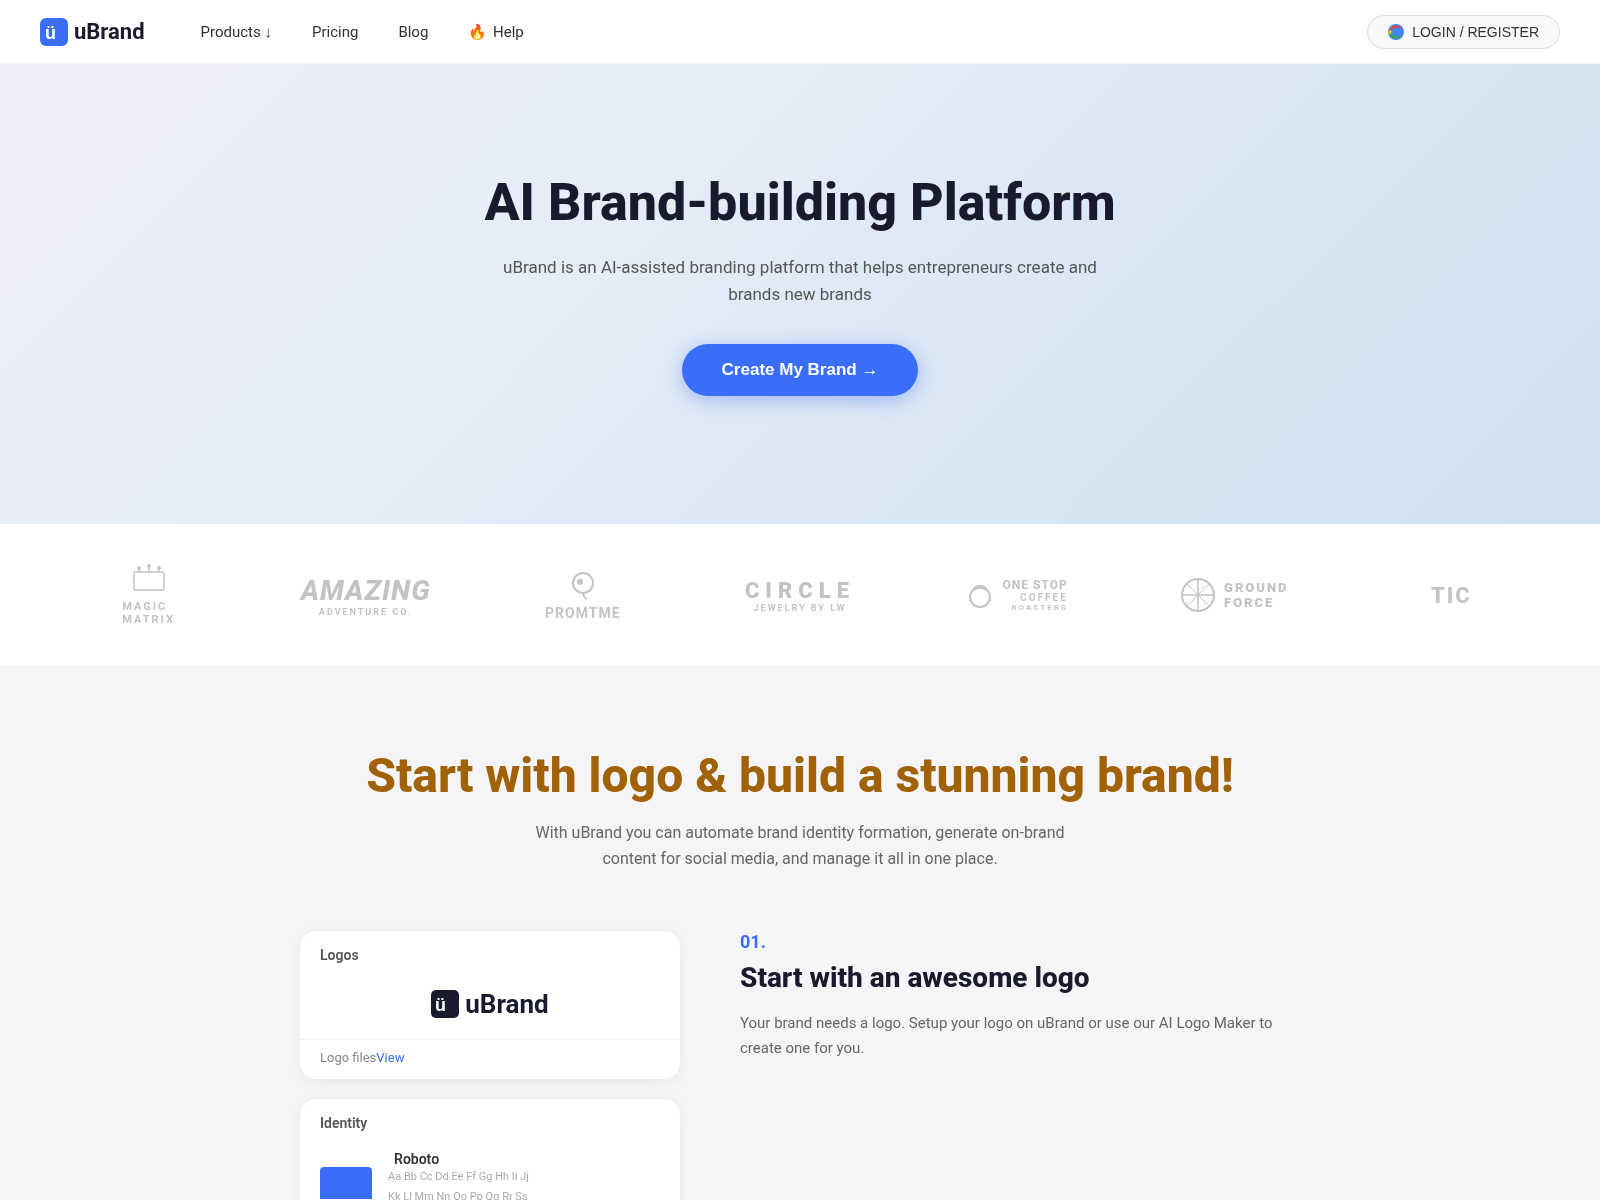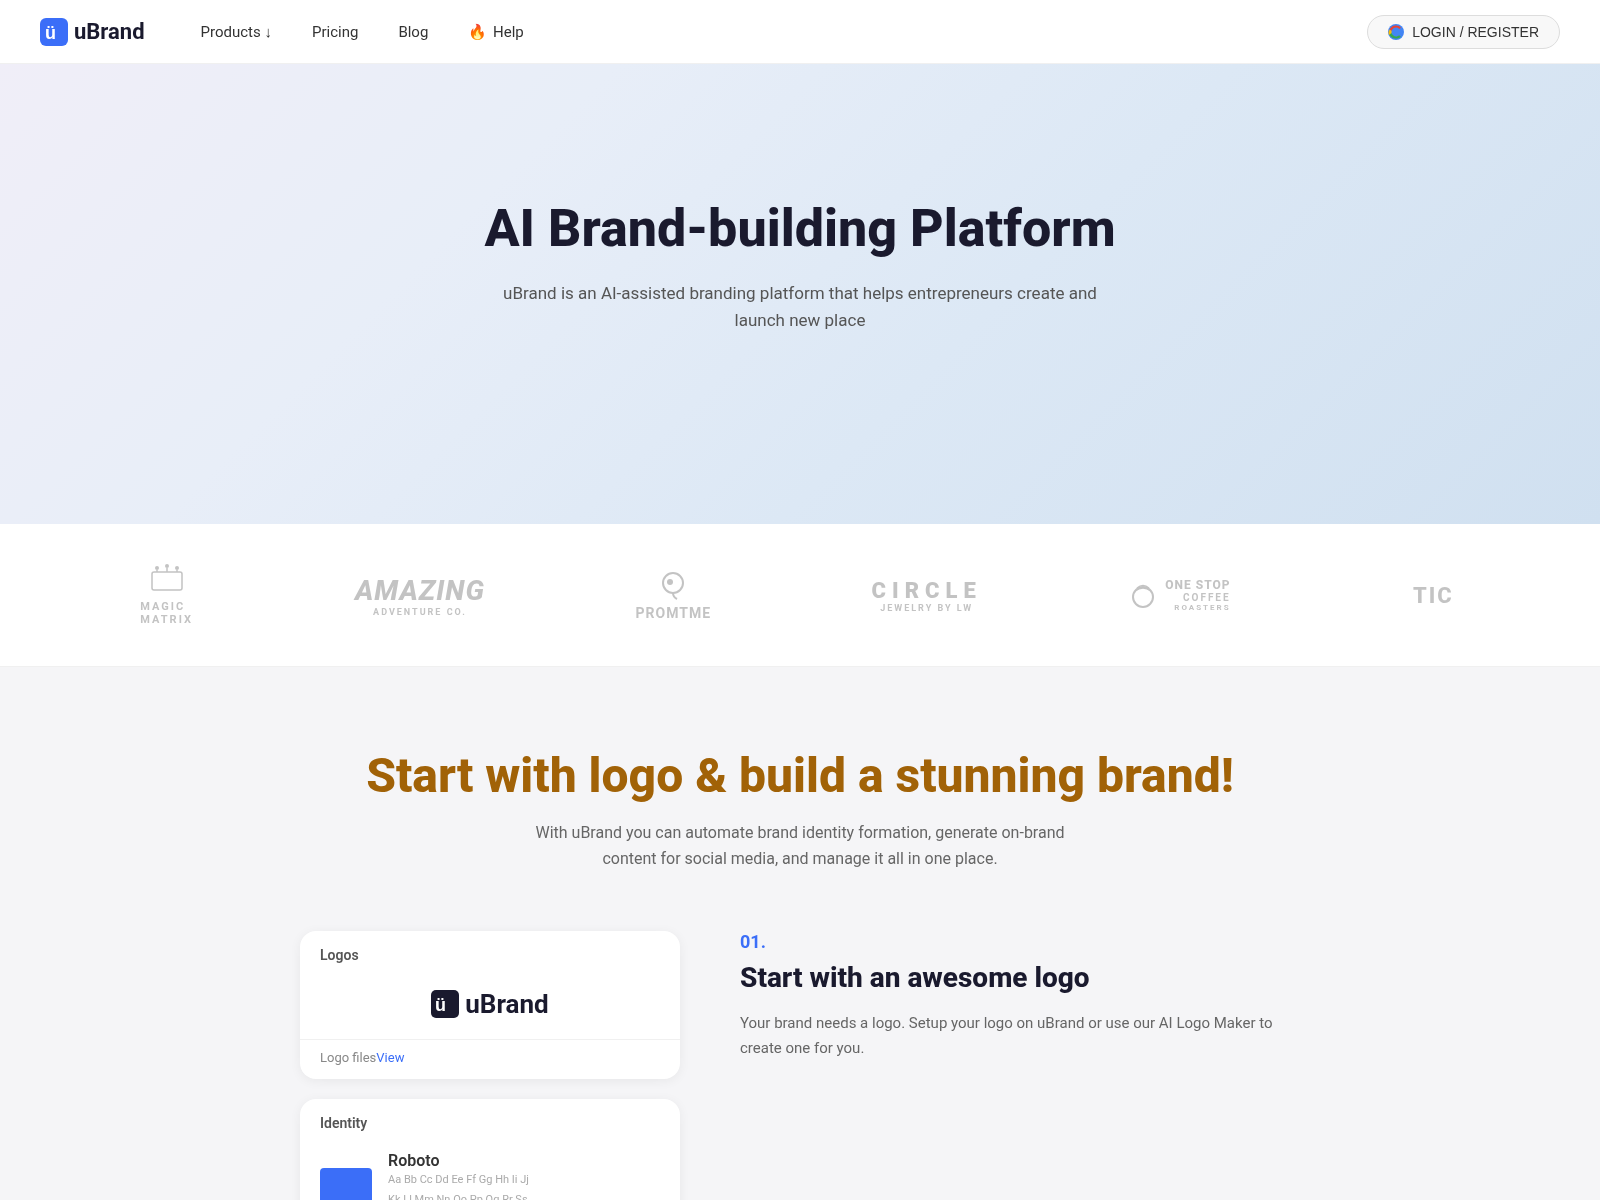--- a/index.html
+++ b/index.html
@@ -228,23 +228,24 @@
     }
     .identity-thumb {
       width: 52px;
       height: 64px;
       background: linear-gradient(180deg, #3b6ef8 50%, #fff 50%);
       border-radius: 4px;
       flex-shrink: 0;
     }
     .identity-info { flex: 1; }
     .identity-name {
-      font-size: 16px;
+      font-size: 14px;
       font-weight: 600;
       color: #333;
+      margin-left: 6px;
     }
     .identity-detail {
       font-size: 11px;
       color: #aaa;
       line-height: 1.8;
     }
 
     
     .feature-text { flex: 1; }
     .feature-number {
@@ -307,21 +308,22 @@
       <path d="M14.5 8.17c0-.56-.05-1.1-.14-1.61H8v3.05h3.66C11.4 10.7 10.62 11.5 9.54 12l1.89 1.47C13.18 12.18 14.5 10.36 14.5 8.17z" fill="#4285F4"></path>
       <path d="M3.45 9.02A4.48 4.48 0 0 1 3.5 8c0-.35.05-.69.13-1.02L1.68 5.46A7.48 7.48 0 0 0 .5 8c0 1.2.28 2.34.78 3.34l2.17-1.68z" fill="#FBBC05"></path>
       <path d="M8 14.5c2.03 0 3.72-.67 4.96-1.82l-1.89-1.47C10.35 11.8 9.26 12.5 8 12.5c-2.08 0-3.9-1.8-4.55-3.48L1.28 10.7C2.42 12.96 5.02 14.5 8 14.5z" fill="#34A853"></path>
     </svg>
     <span>LOGIN / REGISTER</span>
   </button>
 </nav>
 
 <section class="hero">
   <h1 class="hero-title">AI Brand-building Platform</h1>
-  <p class="hero-subtitle">uBrand is an AI-assisted branding platform that helps entrepreneurs create and launch new place</p>
+  <p class="hero-subtitle">uBrand is an AI-assisted branding platform that helps entrepreneurs create and brands new brands</p>
+  <button class="cta-btn">Create My Brand →</button>
 </section>
 
 <div class="logos-strip">
   <div class="brand-logo">
     <div class="magic-matrix-container">
       <svg width="40" height="32" viewBox="0 0 40 32">
         <rect x="5" y="8" width="30" height="18" rx="2" fill="none" stroke="#888" stroke-width="1.5"></rect>
         <circle cx="10" cy="4" r="2" fill="#888"></circle>
         <circle cx="20" cy="2" r="2" fill="#888"></circle>
         <circle cx="30" cy="4" r="2" fill="#888"></circle>
@@ -366,20 +368,33 @@
         <path d="M8 7 Q14 2 20 7" stroke="#888" stroke-width="1.5" fill="none"></path>
       </svg>
       <div>
         <div class="brand-logo-text" style="font-size:12px; font-weight:800; letter-spacing:1px;">ONE STOP</div>
         <div class="brand-logo-text" style="font-size:10px; letter-spacing:2px;">COFFEE</div>
         <div class="brand-logo-text" style="font-size:8px; letter-spacing:2px;">ROASTERS</div>
       </div>
     </div>
   </div>
 
+  <div class="brand-logo">
+    <div style="display:flex; align-items:center; gap:8px;">
+      <svg width="36" height="36" viewBox="0 0 36 36">
+        <circle cx="18" cy="18" r="16" fill="none" stroke="#888" stroke-width="2"></circle>
+        <path d="M18 2 L18 34 M2 18 L34 18" stroke="#888" stroke-width="1.5"></path>
+        <path d="M6 6 L30 30 M30 6 L6 30" stroke="#888" stroke-width="1"></path>
+      </svg>
+      <div>
+        <div class="brand-logo-text" style="font-size:13px; font-weight:900; letter-spacing:2px;">GROUND</div>
+        <div class="brand-logo-text" style="font-size:13px; font-weight:900; letter-spacing:2px;">FORCE</div>
+      </div>
+    </div>
+  </div>
 
   <div class="brand-logo">
     <span class="brand-logo-text" style="font-size:22px; font-weight:800; letter-spacing:2px;">Tic</span>
   </div>
 </div>
 
 <section class="features-section">
   <h2 class="features-title">Start with logo &amp; build a stunning brand!</h2>
   <p class="features-subtitle">With uBrand you can automate brand identity formation, generate on-brand content for social media, and manage it all in one place.</p>
 

